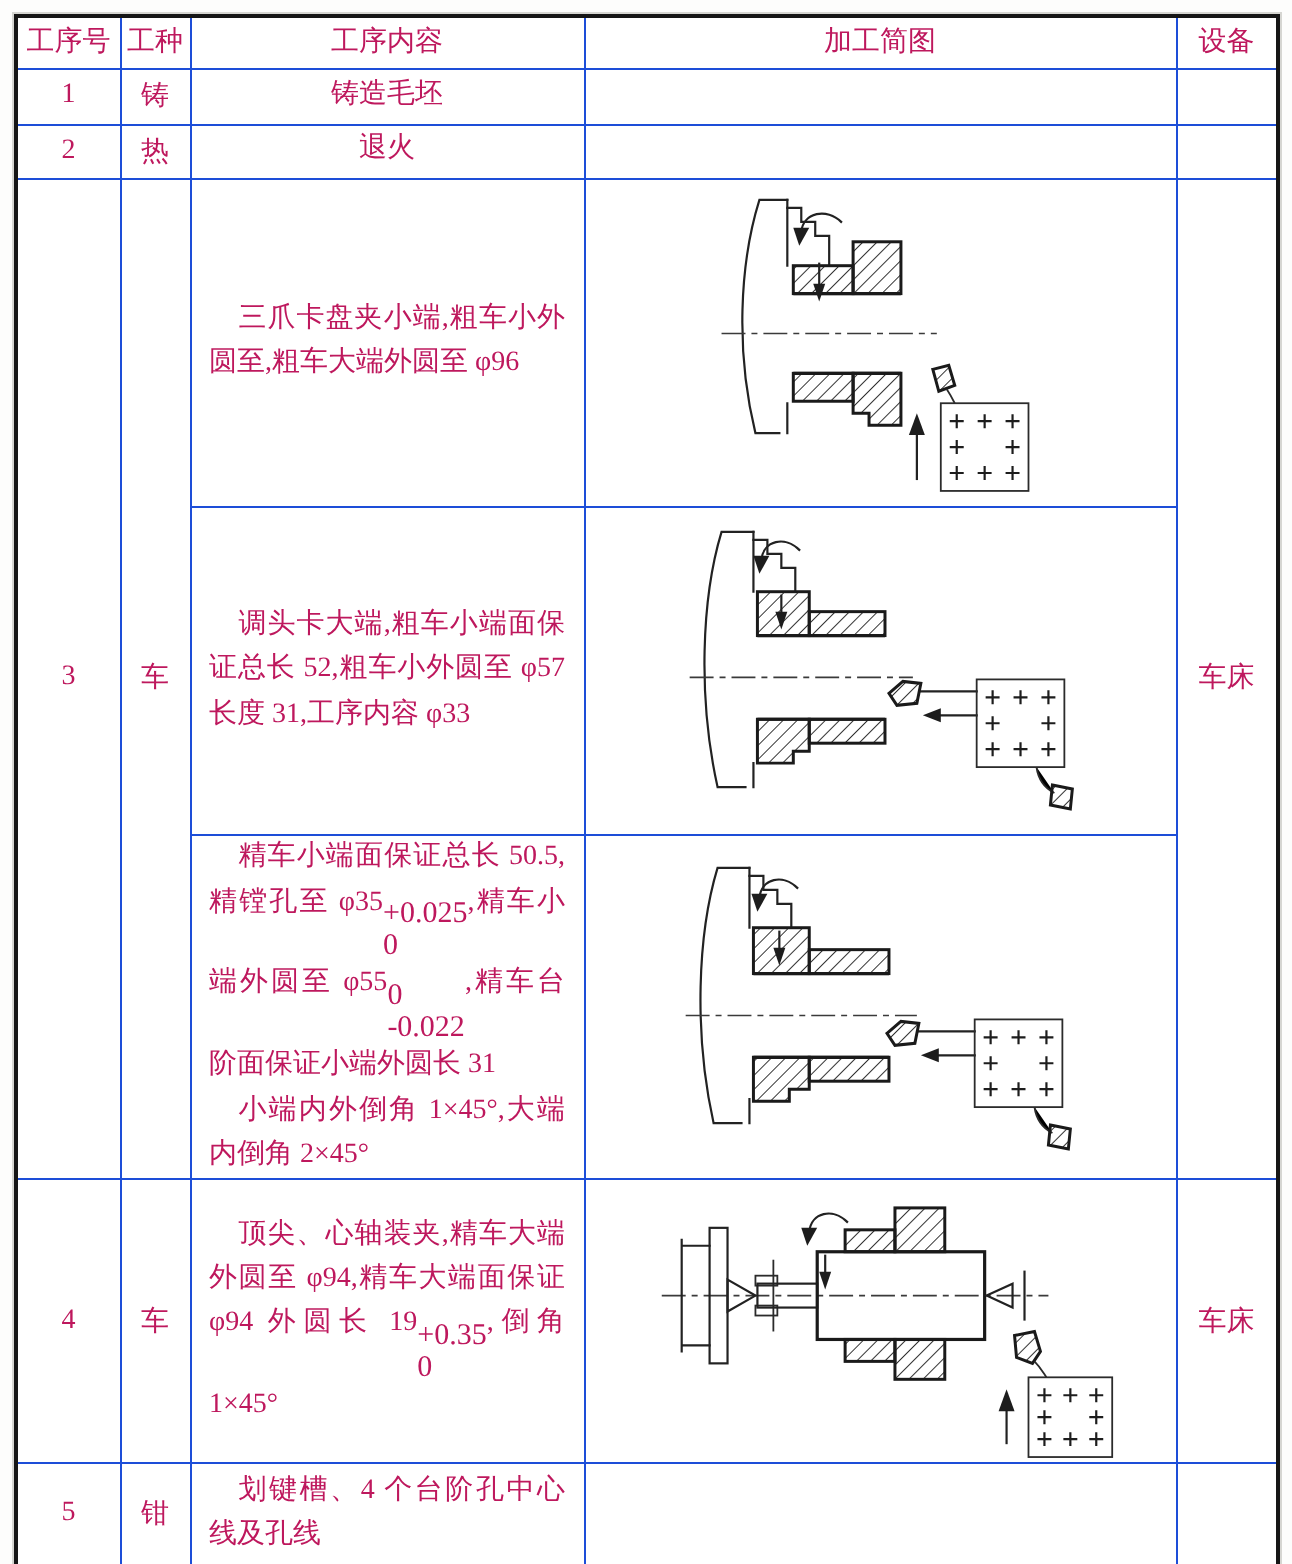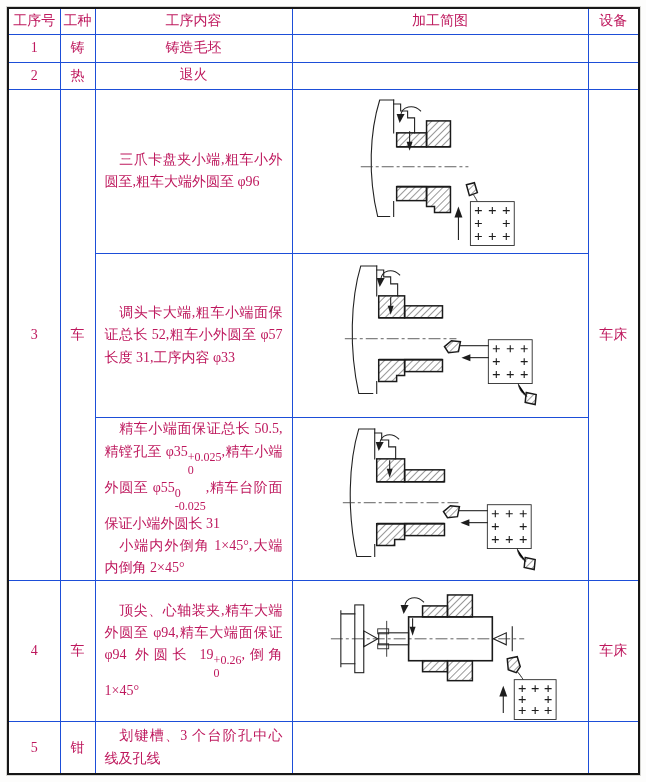--- a/index.html
+++ b/index.html
@@ -23,21 +23,21 @@
   tr.r4{height:141px}
   tr.r5{height:52px}
   .mid{text-align:center;vertical-align:middle;}
   td.content{padding:0 9px;vertical-align:middle;text-align:justify;}
   td.content p{margin:0;text-indent:1.05em;line-height:1.6;}
   td.content.center-text{text-align:center;}
   td.content.center-text p{text-indent:0;text-align:center;}
   td.sketch{vertical-align:middle;padding:0;}
   td.sketch svg{display:block;width:100%;height:100%;}
   .tol{display:inline-flex;flex-direction:column;vertical-align:-0.42em;
-       line-height:1.08;font-size:12px;text-indent:0;}
+       line-height:1.08;font-size:15px;text-indent:0;}
   .tol span{display:block;text-indent:0;}
   
   .ln{stroke:#222;fill:none;stroke-width:1.1;stroke-linecap:square;}
   .thick{stroke:#1a1a1a;stroke-width:1.6;}
   .thin{stroke:#2b2b2b;stroke-width:0.9;}
   .hat{stroke:#1a1a1a;stroke-width:1.5;}
   .cl{stroke:#3a3a3a;stroke-width:0.8;stroke-dasharray:12 3 3 3;fill:none;}
   .plus{stroke:#1d1d1d;stroke-width:1.1;fill:none;}
   .ah{fill:#1d1d1d;stroke:none;}
 </style>
@@ -184,21 +184,21 @@
     </td>
   </tr>
 
   <tr class="r3c">
     <td class="content">
       <p><span>精车小端面保证总长 50.5,精镗孔至 φ35</span><span class="tol">
                 <span>+0.025</span>
                 <span>0</span>
               </span><span>,精车小端外圆至 φ55</span><span class="tol">
                 <span>0</span>
-                <span>-0.025</span>
+                <span>-0.022</span>
               </span><span>,精车台阶面保证小端外圆长 31</span></p>
       <p>小端内外倒角 1×45°,大端内倒角 2×45°</p>
     </td>
     <td class="sketch">
 
       <svg viewBox="0 0 296 160" preserveAspectRatio="xMidYMid meet">
         <defs>
           <pattern id="hC" patternUnits="userSpaceOnUse" width="5" height="5" patternTransform="rotate(45)">
             <line x1="0" y1="0" x2="0" y2="5" stroke="#333" stroke-width="1"></line>
           </pattern>
@@ -240,21 +240,21 @@
         </g>
       </svg>
     </td>
   </tr>
 
   <tr class="r4">
     <td class="mid">4</td>
     <td class="mid">车</td>
     <td class="content">
       <p><span>顶尖、心轴装夹,精车大端外圆至 φ94,精车大端面保证 φ94 外圆长 19</span><span class="tol">
-                <span>+0.26</span>
+                <span>+0.35</span>
                 <span>0</span>
               </span><span>,倒角 1×45°</span></p>
     </td>
     <td class="sketch">
 
       <svg viewBox="0 0 296 141" preserveAspectRatio="xMidYMid meet">
         <defs>
           <pattern id="hD" patternUnits="userSpaceOnUse" width="5" height="5" patternTransform="rotate(45)">
             <line x1="0" y1="0" x2="0" y2="5" stroke="#333" stroke-width="1"></line>
           </pattern>
@@ -302,20 +302,20 @@
         </g>
       </svg>
     </td>
     <td class="mid">车床</td>
   </tr>
 
   <tr class="r5">
     <td class="mid">5</td>
     <td class="mid">钳</td>
     <td class="content">
-      <p>划键槽、3 个台阶孔中心线及孔线</p>
+      <p>划键槽、4 个台阶孔中心线及孔线</p>
     </td>
     <td class="sketch"></td>
     <td class="mid"></td>
   </tr>
 </tbody>
     </table>
 </div>
 
 </body></html>

